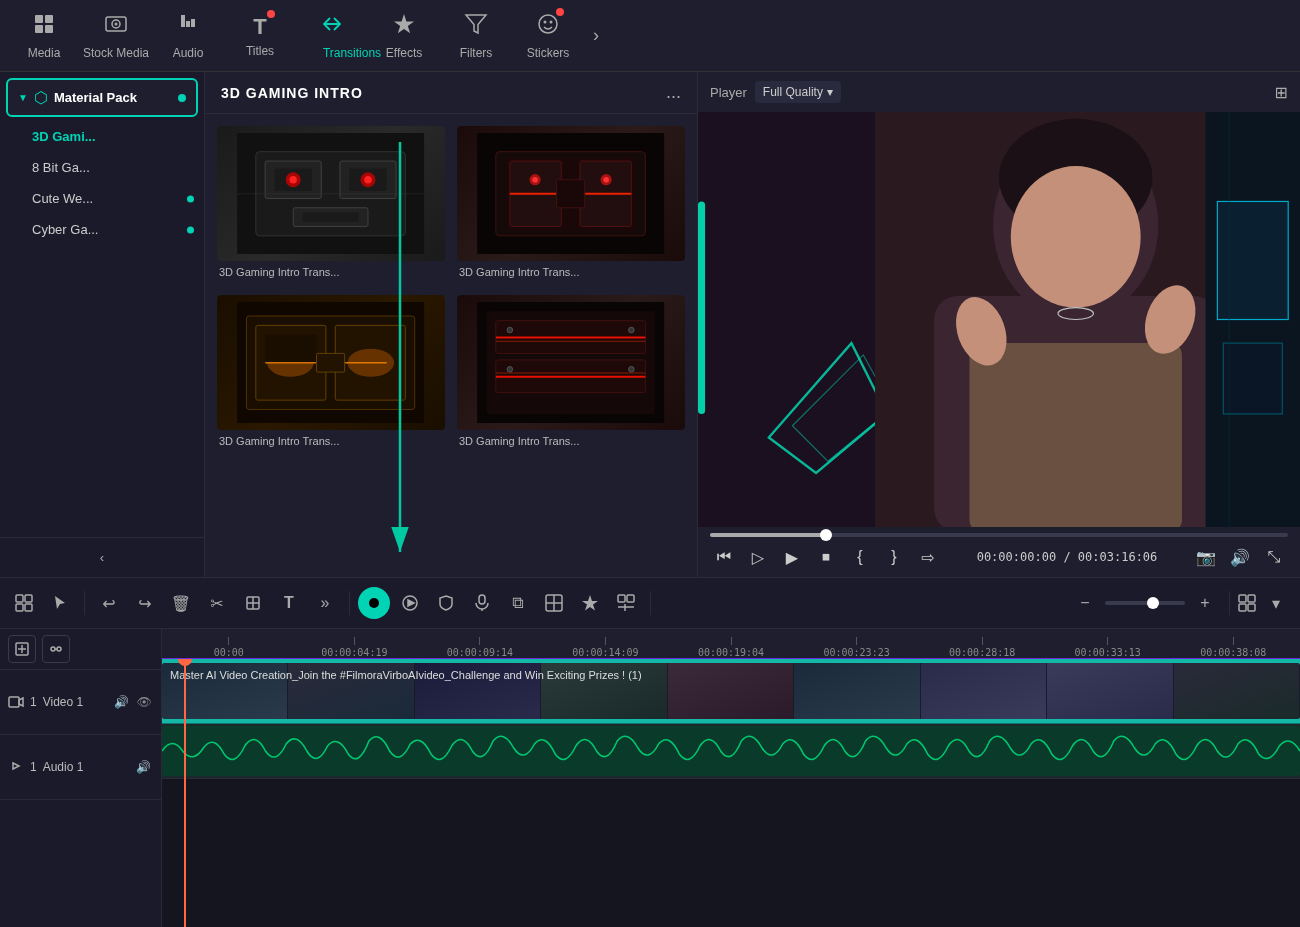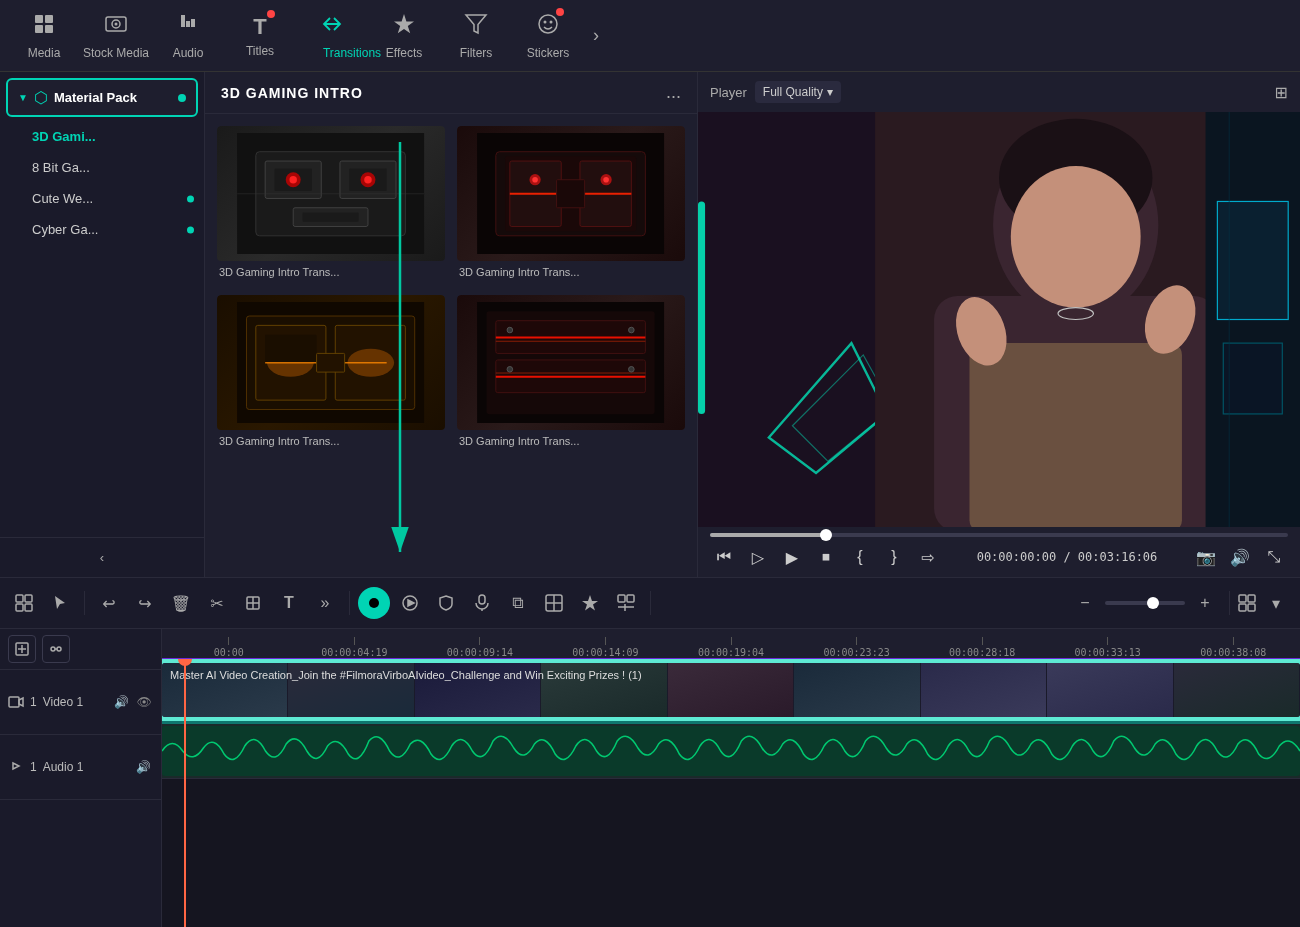--- a/index.html
+++ b/index.html
@@ -470,22 +470,22 @@
       width: 14px; height: 14px;
       background: #ff6644;
       border-radius: 50%;
       position: absolute;
       top: -7px;
       left: -6px;
     }
 
     .video-track {
       height: 65px;
-      background: #5eead4;
-      border-bottom: 3px solid #0f766e;
+      background: #14b8a6;
+      border-bottom: 1px solid #0f766e;
       position: relative;
       overflow: hidden;
     }
     .audio-track {
       height: 55px;
       background: #1a2a2a;
       border-bottom: 1px solid #2a2a3a;
       position: relative;
       overflow: hidden;
     }

